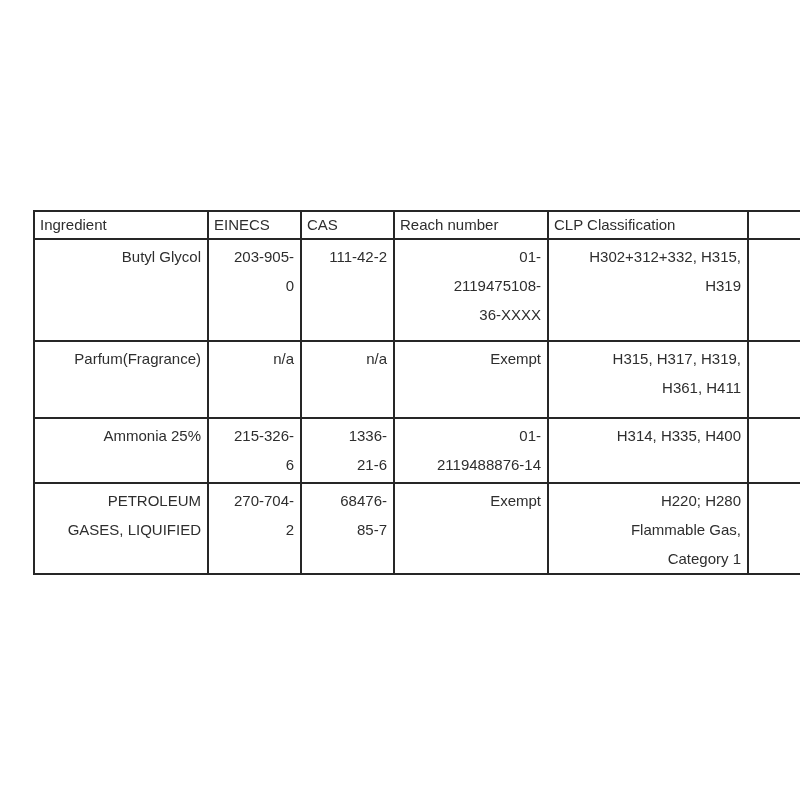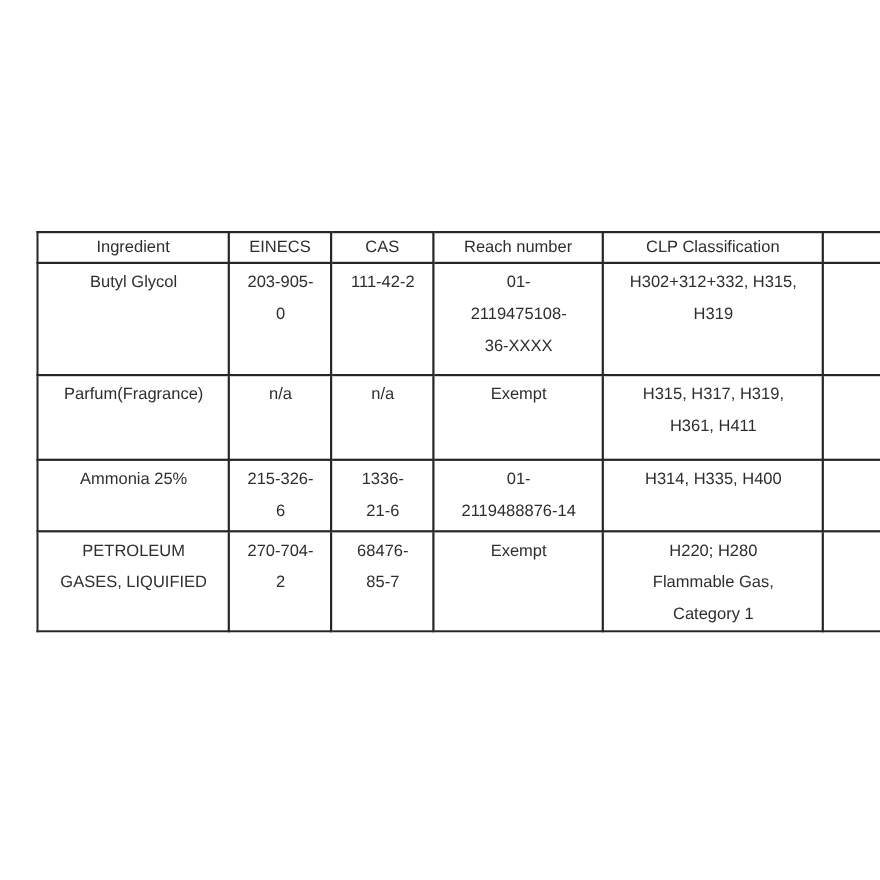--- a/index.html
+++ b/index.html
@@ -45,29 +45,29 @@
   table.haz th,
   table.haz td {
     border: 2px solid #262626;
     vertical-align: top;
     overflow: hidden;
     font-size: 15px;
     color: #2e2e2e;
   }
   table.haz th {
     font-weight: normal;
-    text-align: center;
+    text-align: left;
     padding: 1px 5px;
     line-height: 24px;
     height: 24px;
   }
   table.haz td {
     padding: 2px 6px 0 7px;
     line-height: 29px;
-    text-align: center;
+    text-align: right;
   }
   tr.r1 td { height: 98px; }
   tr.r2 td { height: 73px; }
   tr.r3 td { height: 61px; }
   tr.r4 td { height: 84px; border-radius: 21px; }
   .pre { white-space: pre-line; }
   .cas-lg { font-size: 16.5px; }
 </style>
 </head>
 <body>

